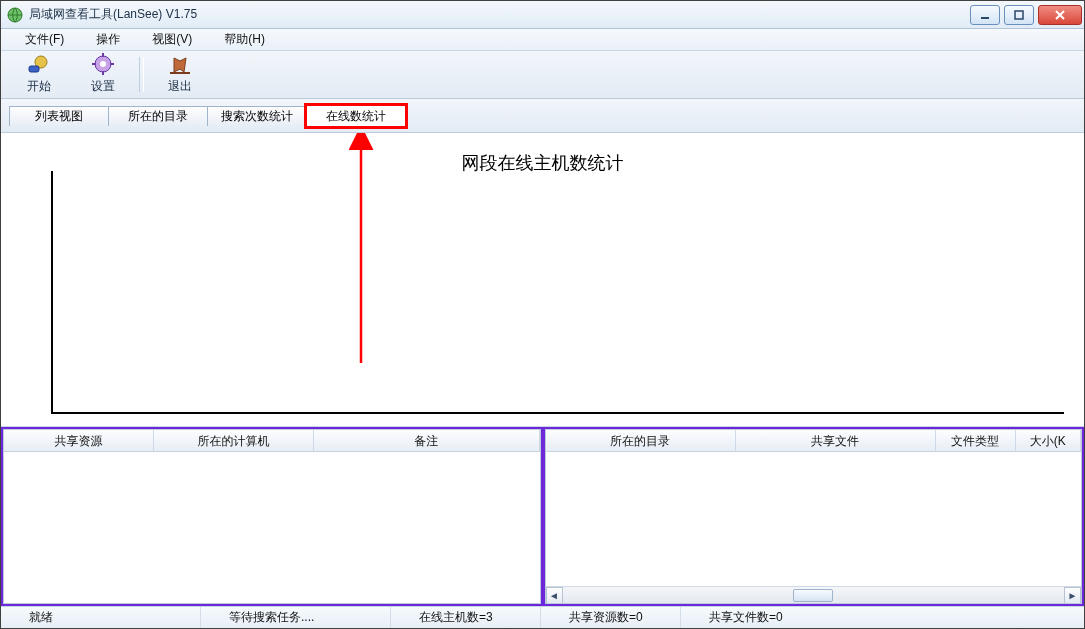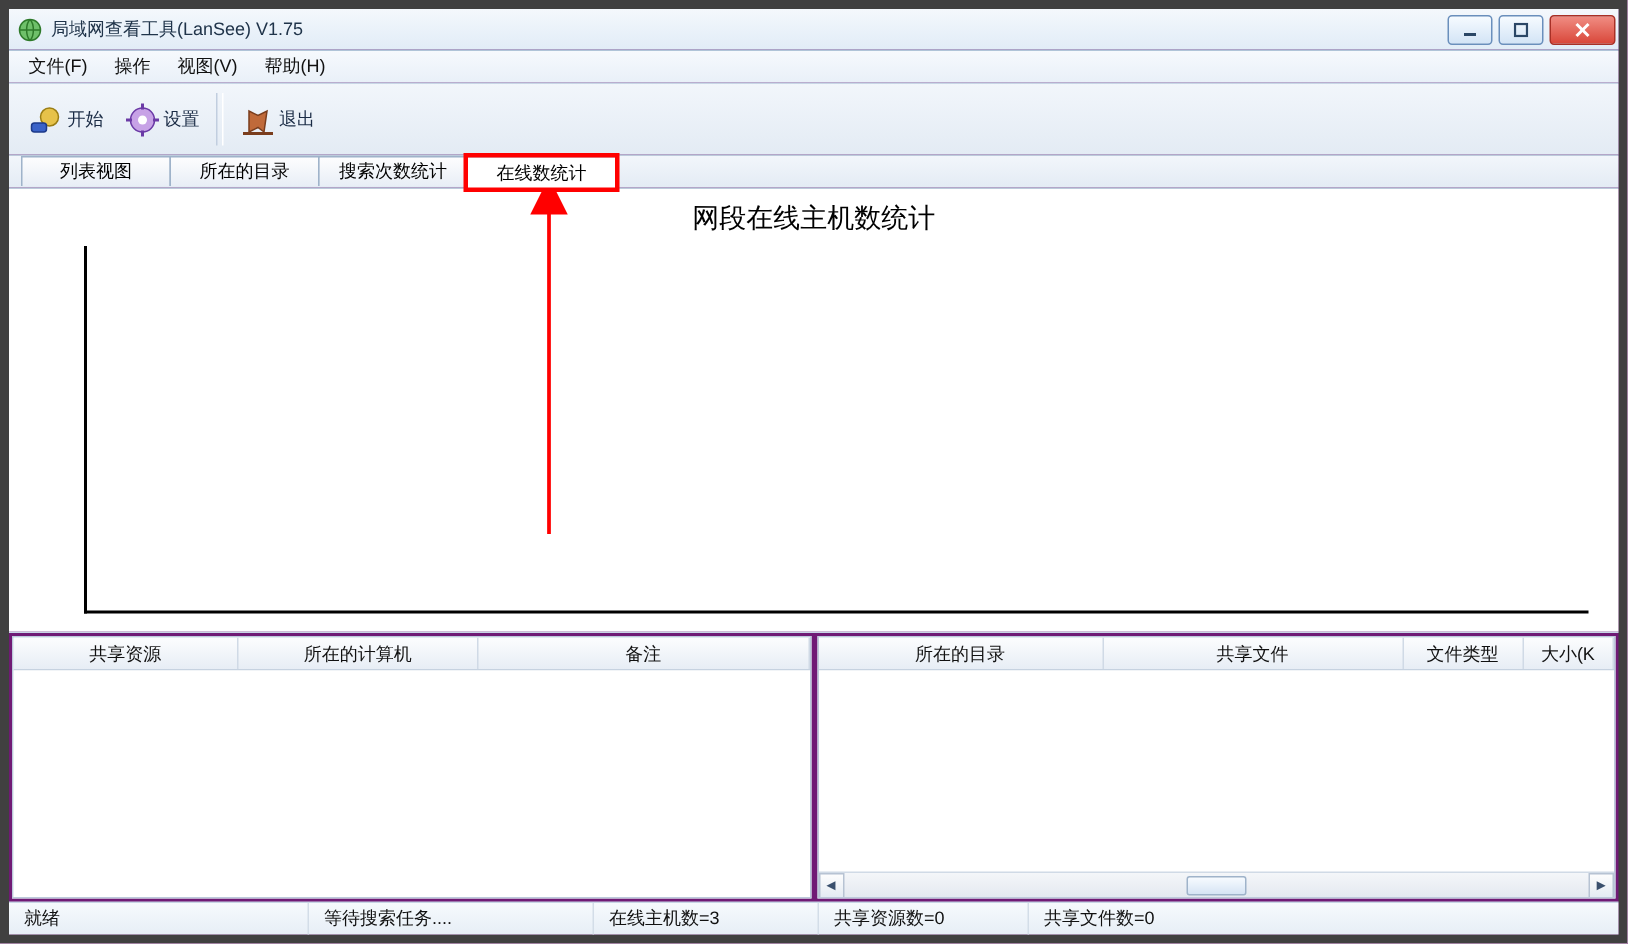--- a/index.html
+++ b/index.html
@@ -1,70 +1,70 @@
 <!DOCTYPE html>
 <html><head>
 <meta charset="utf-8">
 <style>
   * { box-sizing: border-box; margin: 0; padding: 0; font-family: "Microsoft YaHei", "SimSun", Tahoma, sans-serif; font-size: 12px; }
   html, body { width: 1085px; height: 629px; overflow: hidden; background: #fff; }
 
-  .window { position: relative; width: 1085px; height: 629px; border: 6px solid #404040; background: #701a75; display: flex; flex-direction: column; }
+  .window { position: relative; width: 1085px; height: 629px; border: 1px solid #404040; background: #6d28d9; display: flex; flex-direction: column; }
 
   
   .titlebar { height: 28px; background: linear-gradient(#f4f8fc, #e1ecf7); display: flex; align-items: center; padding: 0 2px 0 6px; border-bottom: 1px solid #b0c4d8; }
   .titlebar .app-icon { width: 16px; height: 16px; margin-right: 6px; }
   .titlebar .title { color: #20344a; font-size: 12px; flex: 0 0 auto; }
   .titlebar .spacer { flex: 1; }
   .winbtns { display: flex; gap: 4px; }
   .winbtn { width: 30px; height: 20px; border: 1px solid #6a8fbc; border-radius: 3px; background: linear-gradient(#f6fbff,#d3e4f6); display: flex; align-items: center; justify-content: center; color: #2b4766; cursor: pointer; }
   .winbtn.close { width: 44px; background: linear-gradient(#f08d83,#d9473a); border-color: #a83026; color: #fff; }
   .winbtn svg { display:block; }
 
   
-  .menubar { height: 22px; background: linear-gradient(#f6f9fd,#e9f0f8); border-bottom: 1px solid #c8d6e6; display:flex; align-items:center; padding: 0 5px; gap: 2px; }
+  .menubar { height: 22px; background: linear-gradient(#f6f9fd,#e9f0f8); border-bottom: 1px solid #c8d6e6; display:flex; align-items:center; padding: 0 16px; gap: 16px; }
   .menuitem { padding: 2px 8px; color: #111; cursor: pointer; border-radius: 2px; }
 
   
   .toolbar { height: 48px; background: linear-gradient(#f2f6fb,#e3ebf4); border-bottom: 1px solid #bccadb; display:flex; align-items:stretch; padding: 2px 6px; gap: 0; }
-  .toolbtn { width: 64px; display:flex; flex-direction:row; align-items:center; justify-content:center; gap:2px; cursor:pointer; border: 1px solid transparent; border-radius:3px; }
+  .toolbtn { width: 64px; display:flex; flex-direction:column; align-items:center; justify-content:flex-end; gap:2px; cursor:pointer; border: 1px solid transparent; border-radius:3px; }
   .toolbtn .ticon { width:24px; height:24px; }
   .toolbtn .tlabel { color:#1a2b45; font-size:12px; }
   .toolsep { width:5px; border-left:1px solid #c1cedf; border-right:1px solid #fff; margin:4px 4px; }
 
   
-  .tabsrow { height: 22px; background: linear-gradient(#f2f6fb,#e3ebf4); border-bottom:1px solid #bccadb; display:flex; align-items:flex-start; padding-left: 8px; }
+  .tabsrow { height: 34px; background: linear-gradient(#f2f6fb,#e3ebf4); border-bottom:1px solid #bccadb; display:flex; align-items:center; padding-left: 8px; }
   .tab { width: 100px; height: 20px; background: linear-gradient(#fdfdfe,#e8eef6); border:1px solid #9fb3ca; border-bottom:none; margin-right:-1px; display:flex; align-items:center; justify-content:center; color:#000; cursor:pointer; font-size:12px; position:relative; }
   .tab.active { background:#ffffff; height:22px; z-index:2; }
   .tab.highlight { outline: 3px solid #ff0000; outline-offset:-1px; z-index:3; }
 
   
   .content { flex: 1; display:flex; flex-direction:column; position:relative; }
   .chartpane { flex: 1; background:#fff; position:relative; }
-  .chart-title { position:absolute; left:50%; transform:translateX(-50%); top:7px; font-size:18px; color:#000; }
+  .chart-title { position:absolute; left:50%; transform:translateX(-50%); top:18px; font-size:18px; color:#000; }
   .chart-axes { position:absolute; left:50px; right:20px; top:38px; bottom:12px; }
   .chart-axes .yaxis { position:absolute; left:0; top:0; bottom:0; width:2px; background:#000; }
   .chart-axes .xaxis { position:absolute; left:0; right:0; bottom:0; height:2px; background:#000; }
   
   .arrow-svg { position:absolute; pointer-events:none; }
 
   
   .bottompanes { height: 180px; display:flex; border-top:1px solid #c8d6e6; }
   .pane { flex: 1 1 50%; background:#fff; border:1px solid #bccadb; margin:2px; display:flex; flex-direction:column; overflow:hidden;text-align:center; }
   .colheaders { height:22px; background:linear-gradient(#fcfdfe,#e7edf5); border-bottom:1px solid #c6d2e0; display:flex; }
   .colh { padding:3px 8px; border-right:1px solid #d0dae6; color:#111; font-size:12px; white-space:nowrap; }
   .pane-body { flex:1; background:#fff; overflow:auto; }
   .hscroll-proxy { height:17px; background:linear-gradient(#f4f6f9,#e4e9f0); border-top:1px solid #d0dae6; display:flex; align-items:center; }
   .hscroll-proxy .sbtn { width:17px; height:17px; border:1px solid #b7c3d3; background:linear-gradient(#fdfdfd,#e4ebf3); display:flex; align-items:center; justify-content:center; color:#3a506d; font-size:10px; cursor:pointer;}
   .hscroll-proxy .track { flex:1; position:relative; height:17px; }
   .hscroll-proxy .thumb { position:absolute; left:50%; transform:translateX(-50%); top:2px; height:13px; width:40px; border:1px solid #9fb3ca; background:linear-gradient(#f7fbff,#d6e4f4); border-radius:2px; }
 
   
   .statusbar { height: 22px; background:linear-gradient(#f6fafd,#e7eef6); border-top:1px solid #c8d6e6; display:flex; align-items:center; }
-  .statuscell { padding:0 10px; border-right:1px solid #d3dde8; color:#111; height:100%; display:flex; align-items:center; white-space:nowrap; }
+  .statuscell { padding:0 28px; border-right:1px solid #d3dde8; color:#111; height:100%; display:flex; align-items:center; white-space:nowrap; }
   .statuscell:last-child { border-right:none; }
 </style>
 </head>
 <body>
 
 <div class="window">
 
   <div class="titlebar">
     <span class="app-icon">
       <svg viewBox="0 0 16 16">

